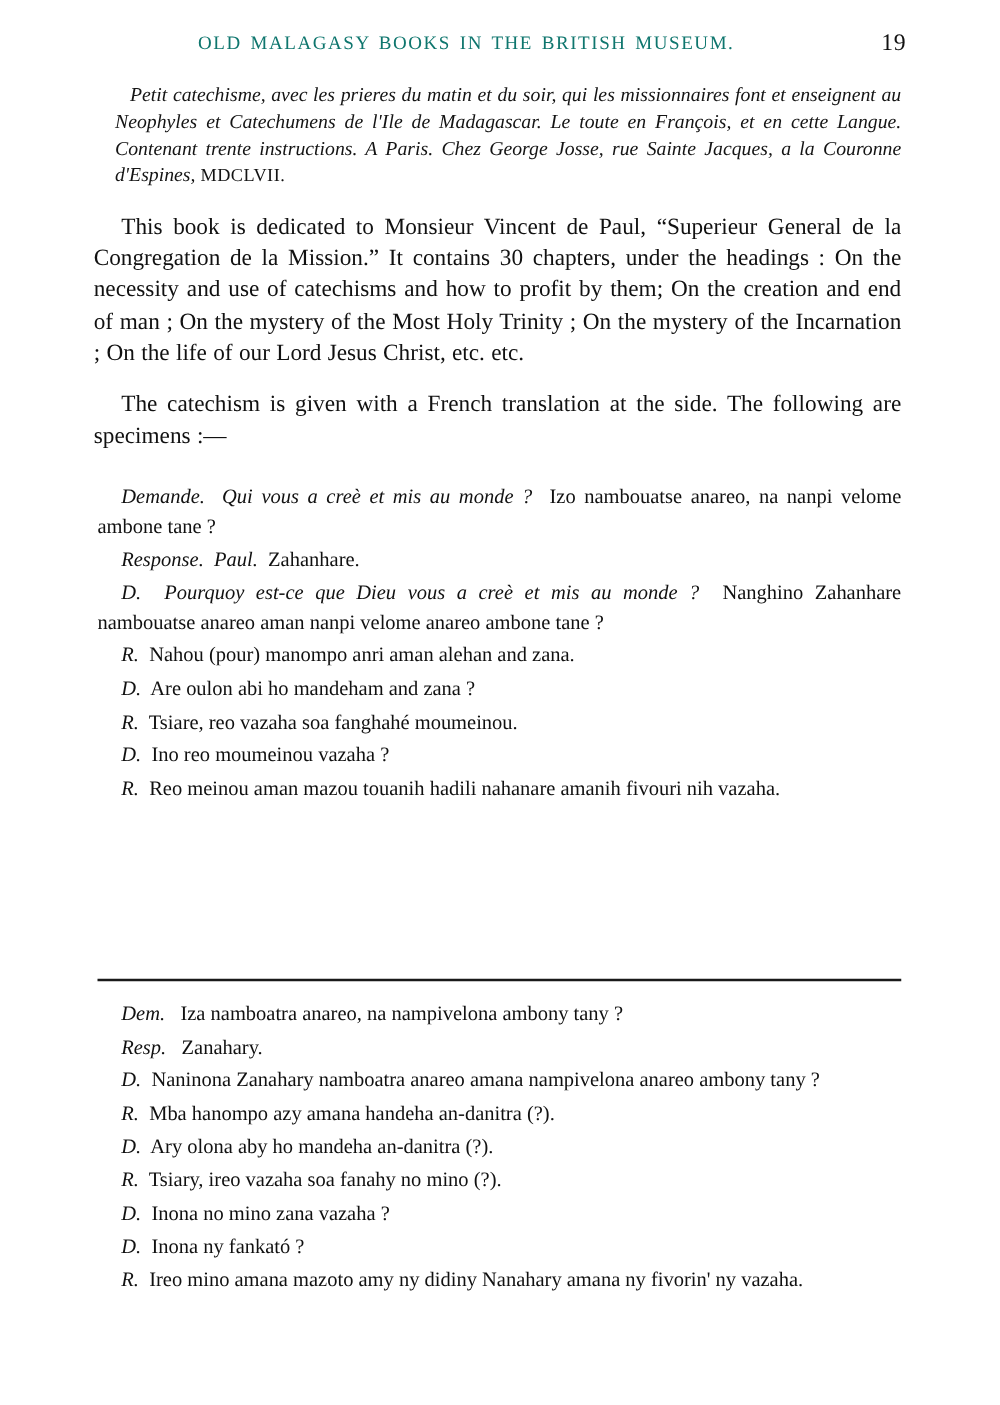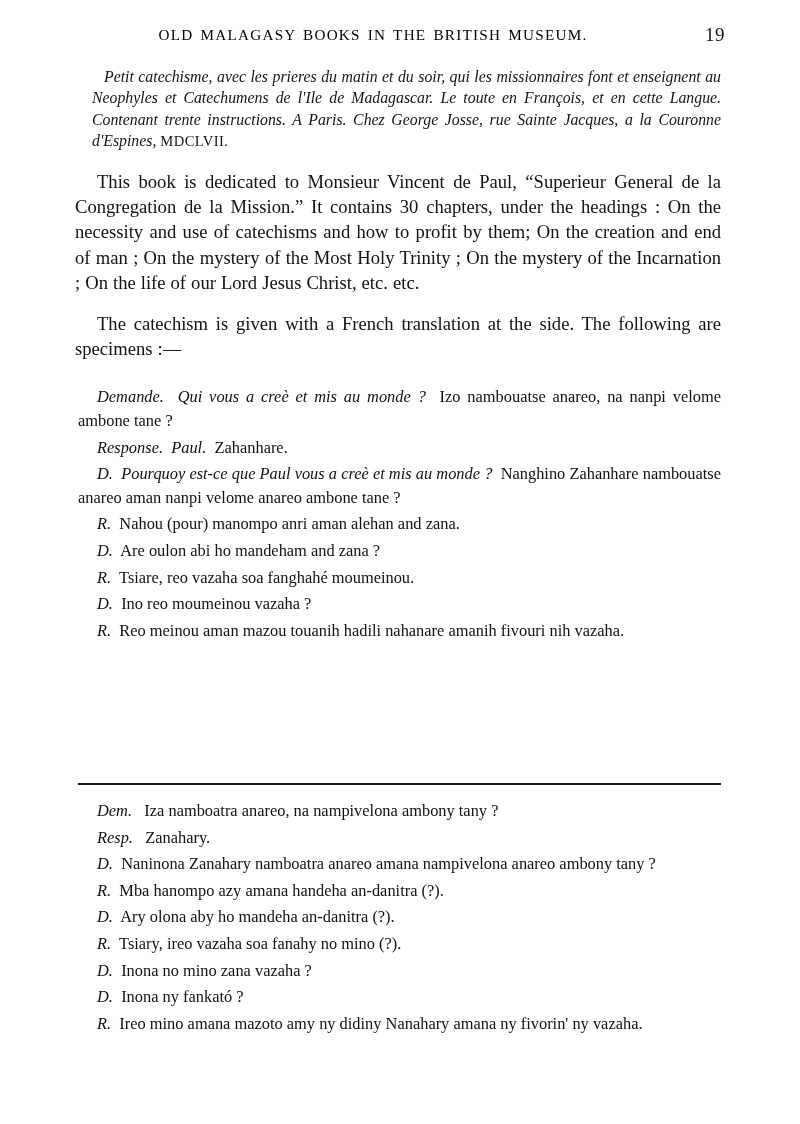--- a/index.html
+++ b/index.html
@@ -37,21 +37,21 @@
     position: absolute;
     left: 0;
     top: 0;
     width: 596px;
     text-align: center;
     font-size: 15.2px;
     letter-spacing: 1.25px;
     word-spacing: 2px;
     font-variant: small-caps;
     text-transform: uppercase;
-    color: #000000;
+    color: #0f766e;
     white-space: nowrap;
   }
   .header-pageno {
     position: absolute;
     right: 0;
     top: -2px;
     font-size: 19px;
     letter-spacing: 0.5px;
     color: #121212;
   }
@@ -168,21 +168,21 @@
       </p>
 
       <p class="dline nojust">
         <span class="spk">Response.</span>&nbsp;
         <span class="fr">Paul.</span>&nbsp;
         <span>Zahanhare.</span>
       </p>
 
       <p class="dline">
         <span class="spk">D.</span>&nbsp;
-        <span class="fr">Pourquoy est-ce que Paul vous a creè et mis au monde ?</span>&nbsp;
+        <span class="fr">Pourquoy est-ce que Dieu vous a creè et mis au monde ?</span>&nbsp;
         <span>Nanghino Zahanhare nambouatse anareo aman nanpi velome anareo ambone tane ?</span>
       </p>
 
       <p class="dline nojust">
         <span class="spk">R.</span>&nbsp;
         <span>Nahou (pour) manompo anri aman alehan and zana.</span>
       </p>
 
       <p class="dline nojust">
         <span class="spk">D.</span>&nbsp;

